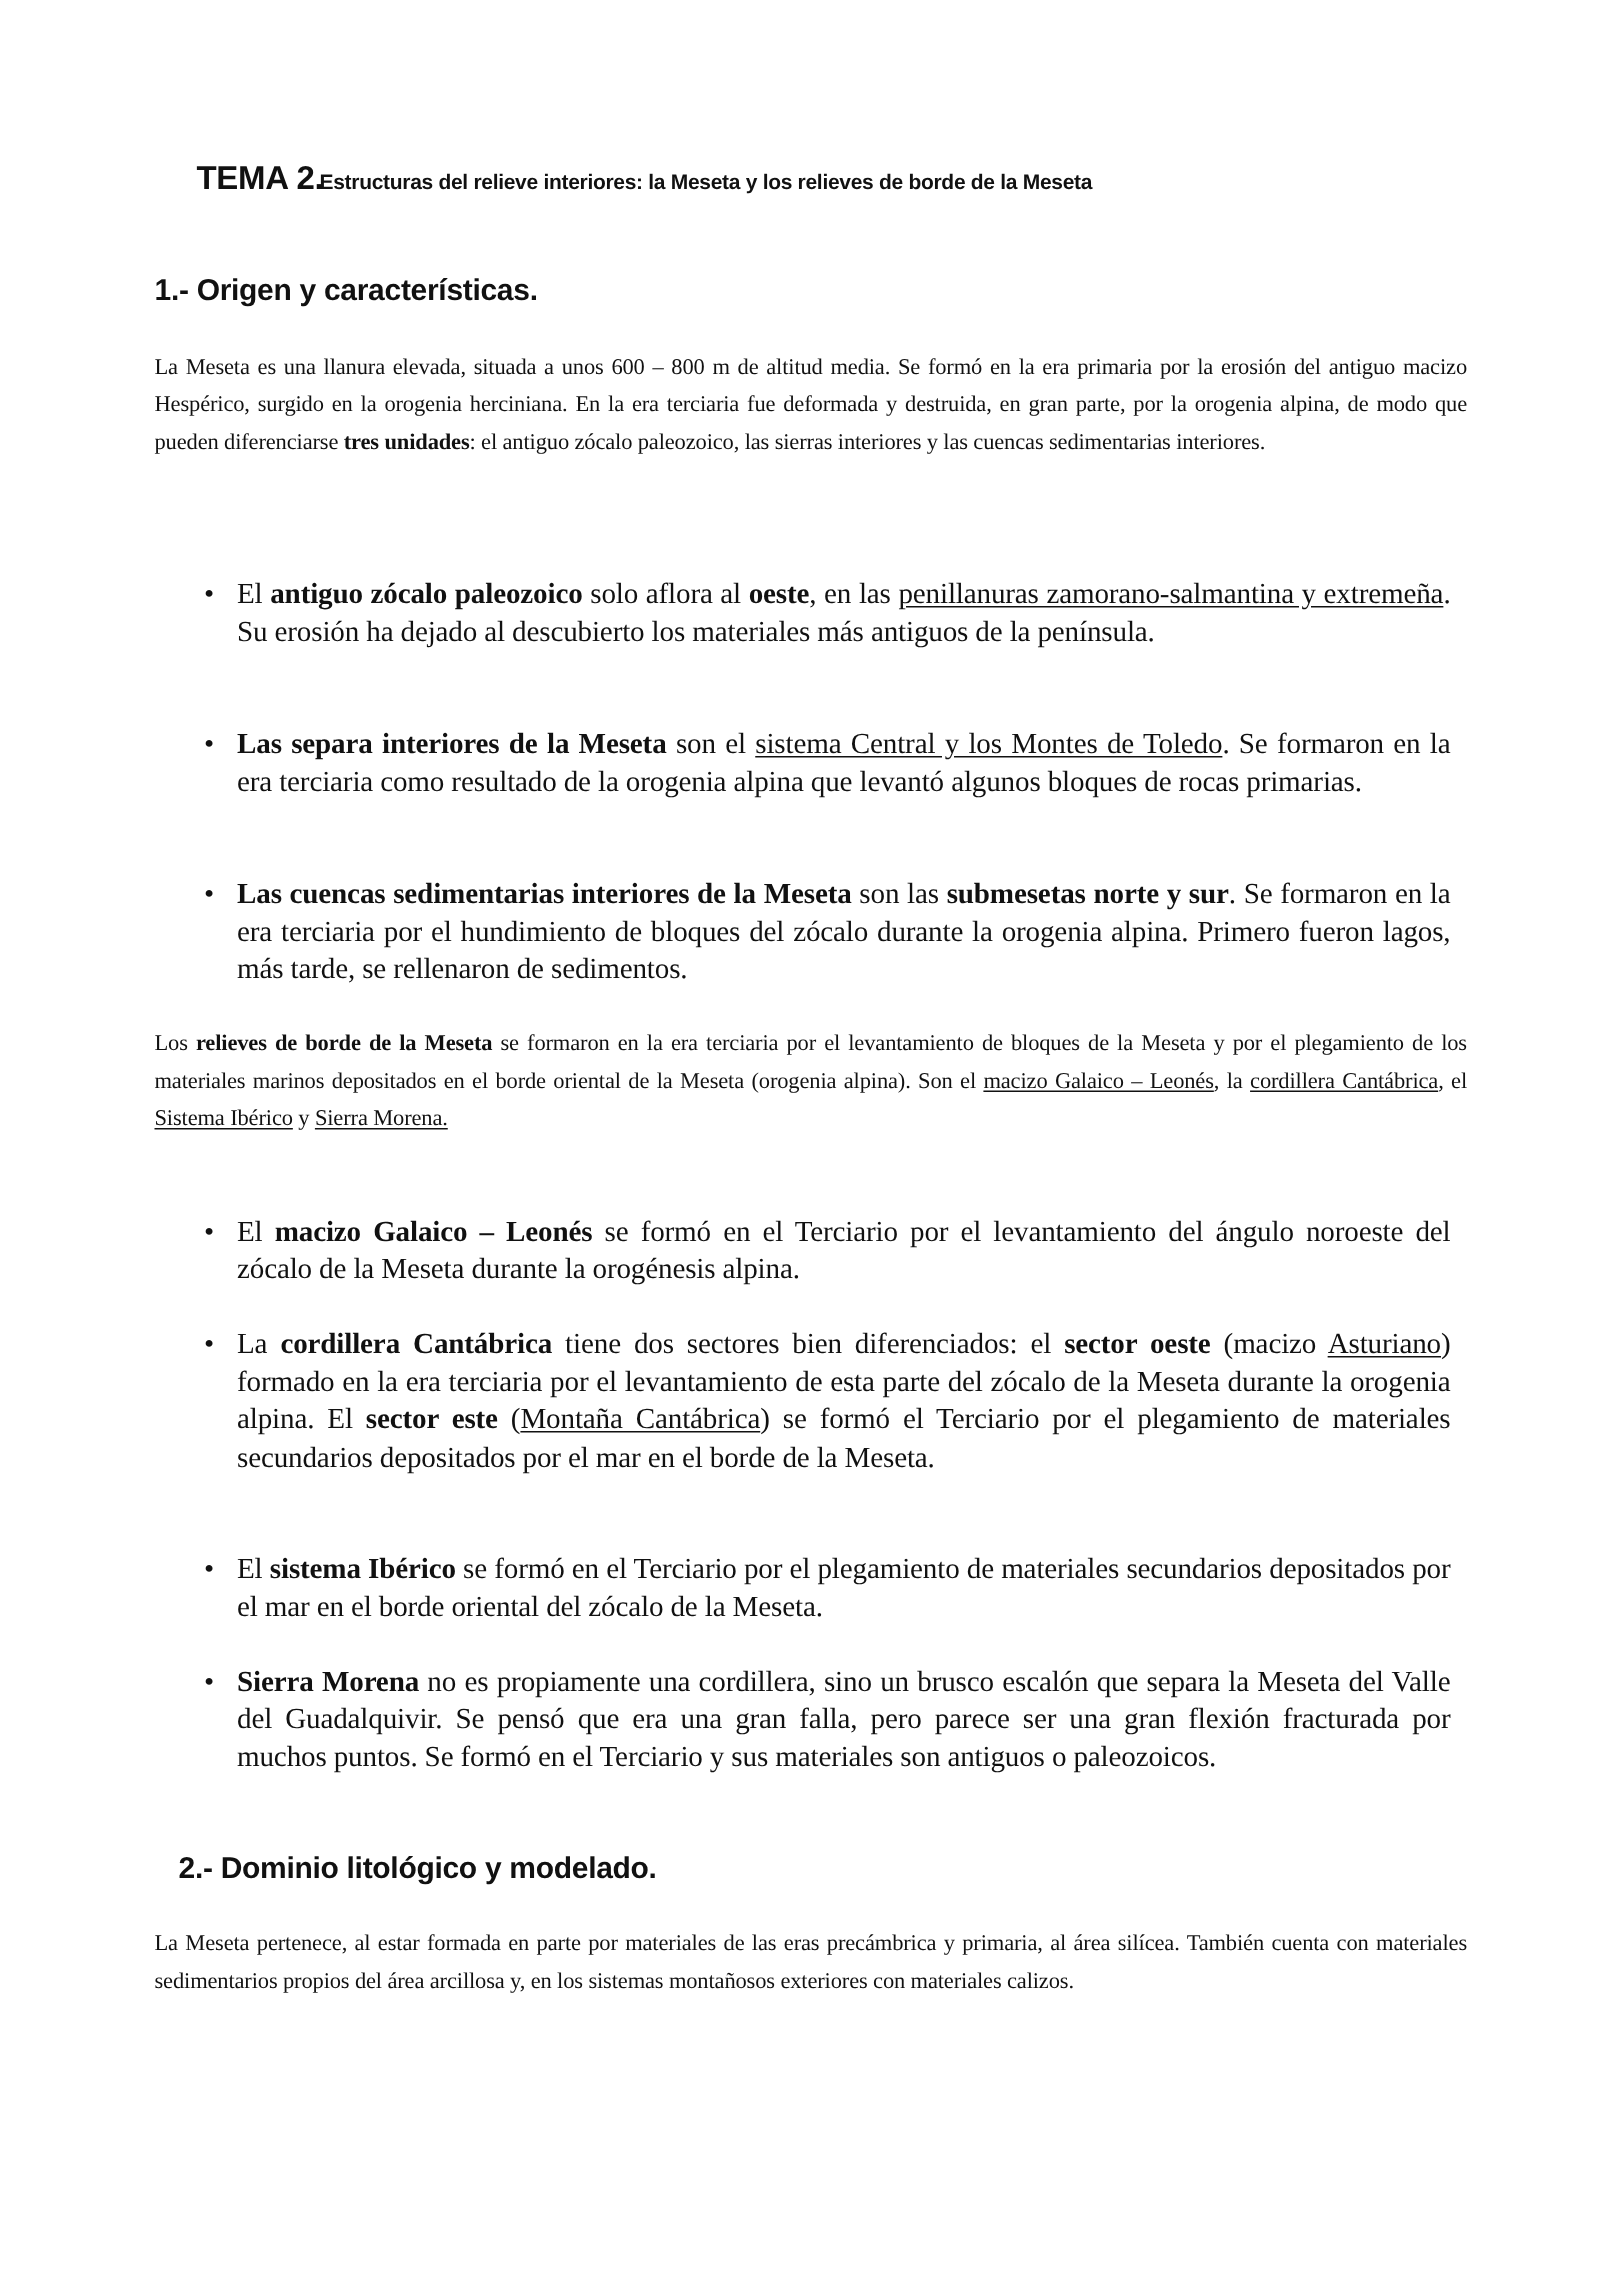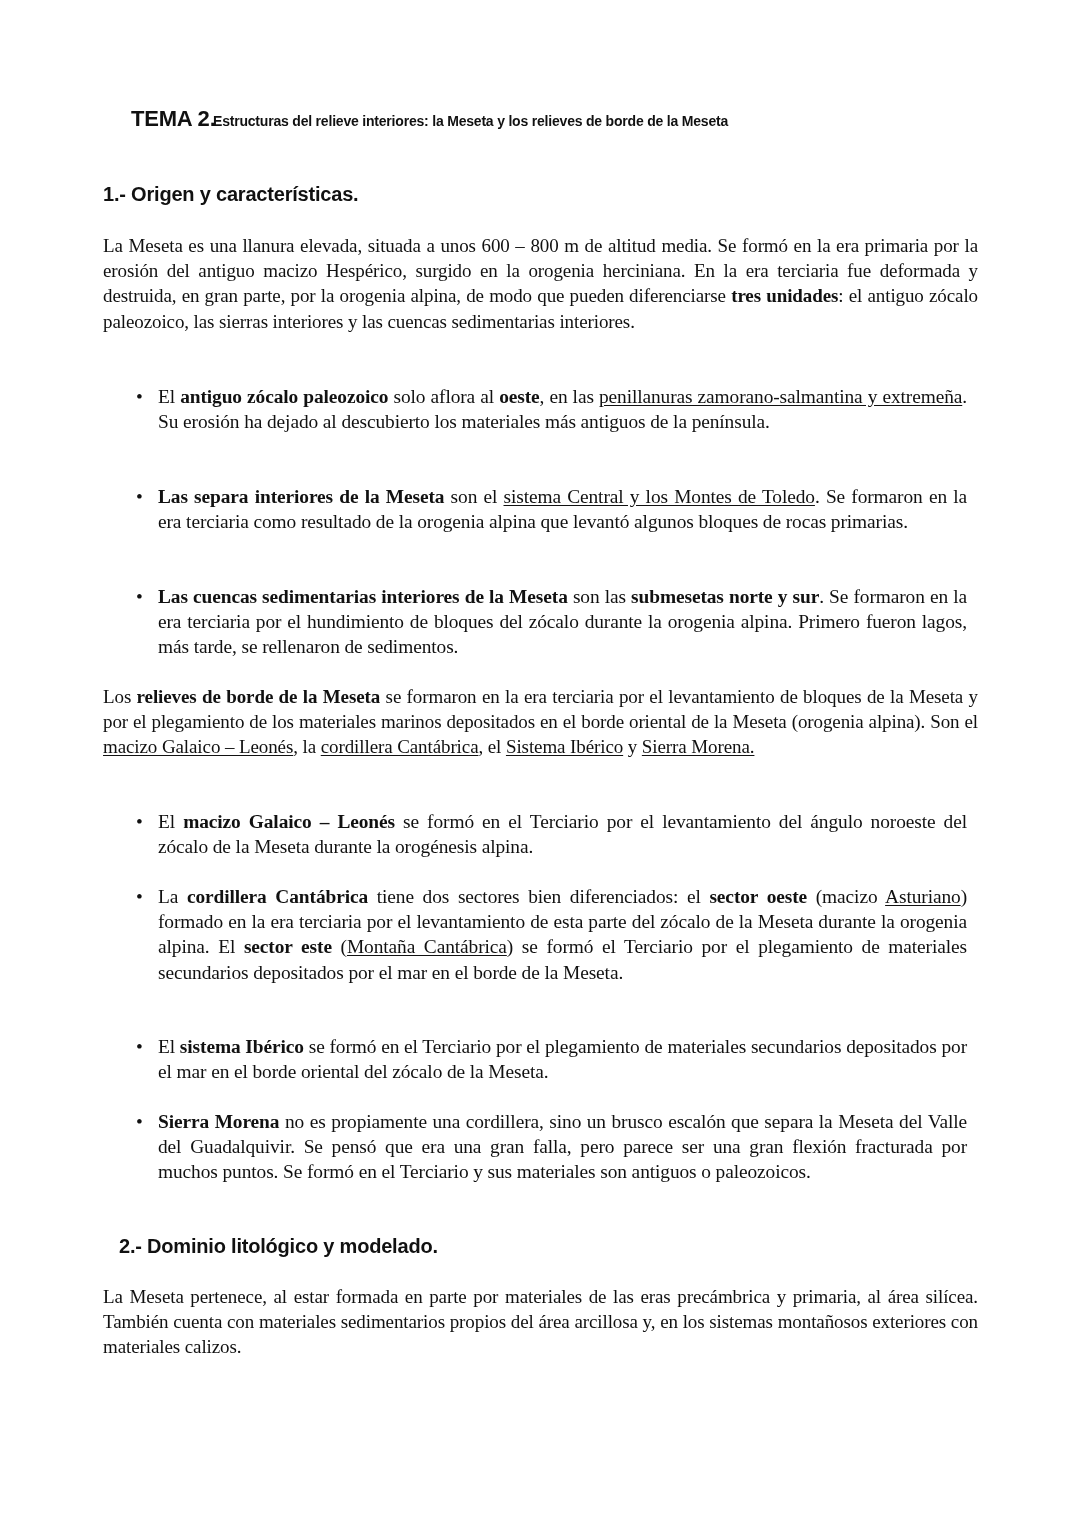--- a/index.html
+++ b/index.html
@@ -2,21 +2,21 @@
 <html><head>
   <meta charset="utf-8">
   <style>
     html, body { margin: 0; padding: 0; background: #ffffff; }
     body { width: 1080px; height: 1527px; position: relative; overflow: hidden; color: #111; }
     .page { position: absolute; left: 103px; top: 0; width: 875px; }
     .title-block { position: absolute; top: 106px; left: 0; width: 875px; font-family: "Liberation Sans", sans-serif; }
     .title-label { position: absolute; left: 0; top: 0; font-size: 22px; font-weight: bold; letter-spacing: -0.2px; margin-left: 28px; }
     .title-text { position: absolute; left: 110px; top: 2px; width: 760px; font-size: 14px; font-weight: bold; line-height: 26px; letter-spacing: -0.2px; }
     .h2 { position: absolute; left: 0; font-family: "Liberation Sans", sans-serif; font-size: 20px; font-weight: bold; letter-spacing: -0.2px; }
-    .para { position: absolute; left: 0; width: 875px; font-family: "Liberation Serif", serif; font-size: 19px; line-height: 25.2px; text-align: justify; letter-spacing: -0.1px; }
+    .para { position: absolute; left: 0; width: 875px; font-family: "Liberation Serif", serif; font-size: 15px; line-height: 25.2px; text-align: justify; letter-spacing: -0.1px; }
     .bullet { position: absolute; left: 0; width: 875px; font-family: "Liberation Serif", serif; font-size: 19.4px; line-height: 25.2px; }
     .bullet .dot { position: absolute; left: 33px; top: 0; }
     .bullet .body { margin-left: 55px; width: 809px; text-align: justify; letter-spacing: -0.1px; }
     b { font-weight: bold; }
     u { text-decoration: underline; text-underline-offset: 2px; }
   </style>
 </head>
 <body>
 
 <div class="page">

